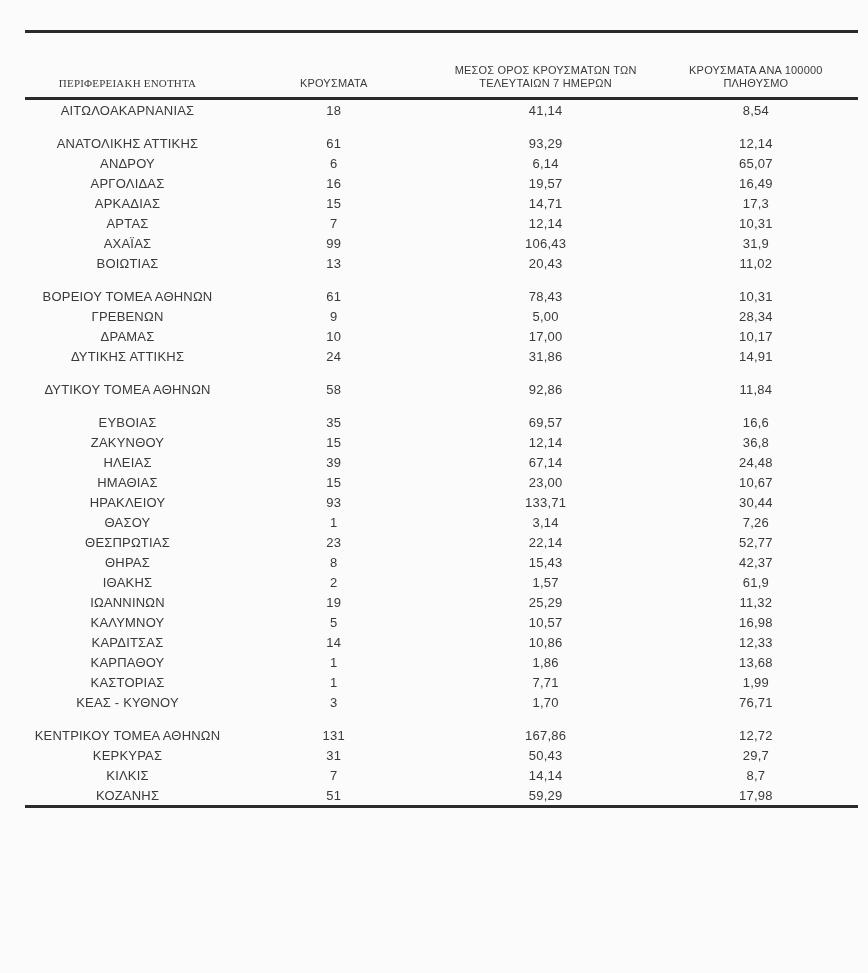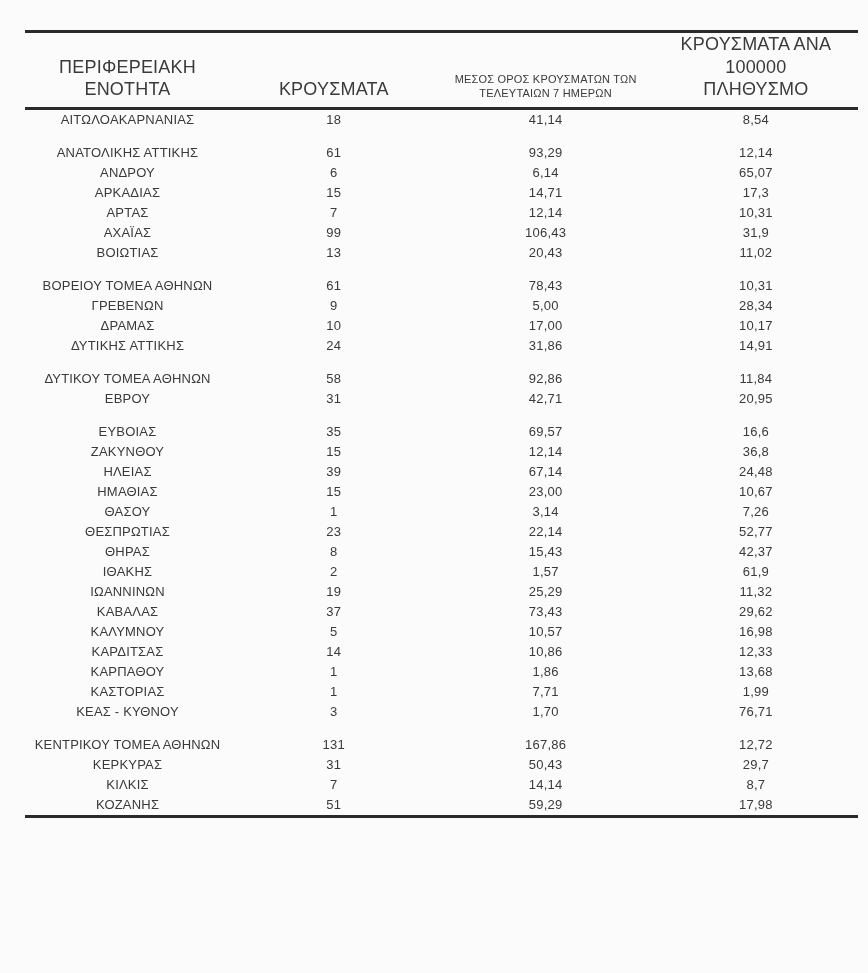--- a/index.html
+++ b/index.html
@@ -21,27 +21,27 @@
     border-collapse:collapse;table-layout:fixed;
     border-top:3px solid var(--rule);
     border-bottom:3px solid var(--rule);
   }
   thead th{
     font-weight:normal;
     vertical-align:bottom;
     text-align:center;
     padding:0 4px 6px 4px;
     height:58px;
-    font-size:18px;
+    font-size:11px;
     line-height:1.25;
     white-space:pre-line;
     border-bottom:3px solid var(--rule);
     letter-spacing:.2px;
   }
-  thead th.h1{width:24.6%;}
+  thead th.h1{width:24.6%;font-family:Liberation Serif, serif;}
   thead th.h2{width:24.9%;}
   thead th.h3{width:26.0%;font-size:11px;}
   thead th.h4{width:24.5%;}
   tbody td{
     height:20px;
     padding:0 4px;
     font-size:13px;
     text-align:center;
     vertical-align:middle;
     letter-spacing:.2px;
@@ -80,20 +80,26 @@
           <td>93,29</td>
           <td>12,14</td>
         </tr>
         <tr>
           <td>ΑΝΔΡΟΥ</td>
           <td>6</td>
           <td>6,14</td>
           <td>65,07</td>
         </tr>
         <tr>
+          <td>ΑΡΓΟΛΙΔΑΣ</td>
+          <td>16</td>
+          <td>19,57</td>
+          <td>16,49</td>
+        </tr>
+        <tr>
           <td>ΑΡΚΑΔΙΑΣ</td>
           <td>15</td>
           <td>14,71</td>
           <td>17,3</td>
         </tr>
         <tr>
           <td>ΑΡΤΑΣ</td>
           <td>7</td>
           <td>12,14</td>
           <td>10,31</td>
@@ -139,26 +145,20 @@
         </tr>
         <tr class="spacer">
           <td colspan="4"></td>
         </tr>
         <tr>
           <td>ΔΥΤΙΚΟΥ ΤΟΜΕΑ ΑΘΗΝΩΝ</td>
           <td>58</td>
           <td>92,86</td>
           <td>11,84</td>
         </tr>
-        <tr>
-          <td>ΕΒΡΟΥ</td>
-          <td>31</td>
-          <td>42,71</td>
-          <td>20,95</td>
-        </tr>
         <tr class="spacer">
           <td colspan="4"></td>
         </tr>
         <tr>
           <td>ΕΥΒΟΙΑΣ</td>
           <td>35</td>
           <td>69,57</td>
           <td>16,6</td>
         </tr>
         <tr>
@@ -173,20 +173,26 @@
           <td>67,14</td>
           <td>24,48</td>
         </tr>
         <tr>
           <td>ΗΜΑΘΙΑΣ</td>
           <td>15</td>
           <td>23,00</td>
           <td>10,67</td>
         </tr>
         <tr>
+          <td>ΗΡΑΚΛΕΙΟΥ</td>
+          <td>93</td>
+          <td>133,71</td>
+          <td>30,44</td>
+        </tr>
+        <tr>
           <td>ΘΑΣΟΥ</td>
           <td>1</td>
           <td>3,14</td>
           <td>7,26</td>
         </tr>
         <tr>
           <td>ΘΕΣΠΡΩΤΙΑΣ</td>
           <td>23</td>
           <td>22,14</td>
           <td>52,77</td>
@@ -201,26 +207,20 @@
           <td>ΙΘΑΚΗΣ</td>
           <td>2</td>
           <td>1,57</td>
           <td>61,9</td>
         </tr>
         <tr>
           <td>ΙΩΑΝΝΙΝΩΝ</td>
           <td>19</td>
           <td>25,29</td>
           <td>11,32</td>
-        </tr>
-        <tr>
-          <td>ΚΑΒΑΛΑΣ</td>
-          <td>37</td>
-          <td>73,43</td>
-          <td>29,62</td>
         </tr>
         <tr>
           <td>ΚΑΛΥΜΝΟΥ</td>
           <td>5</td>
           <td>10,57</td>
           <td>16,98</td>
         </tr>
         <tr>
           <td>ΚΑΡΔΙΤΣΑΣ</td>
           <td>14</td>

